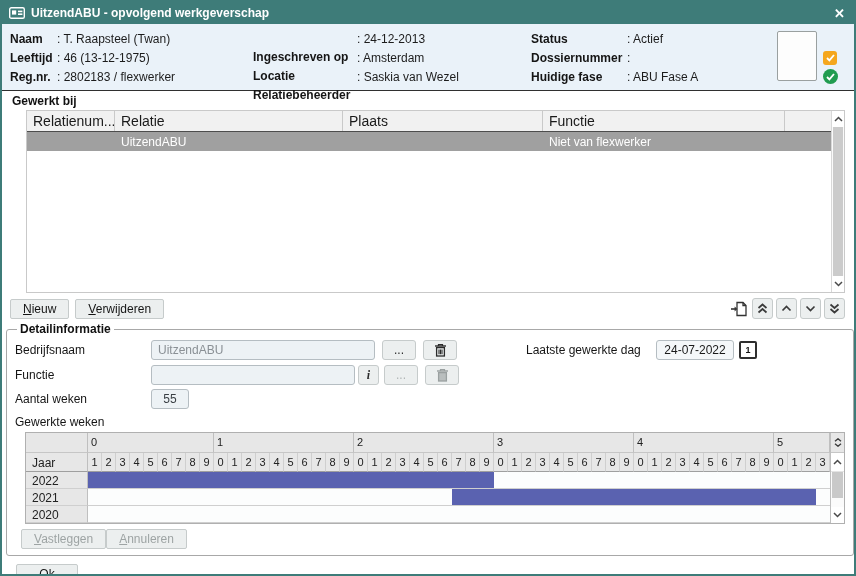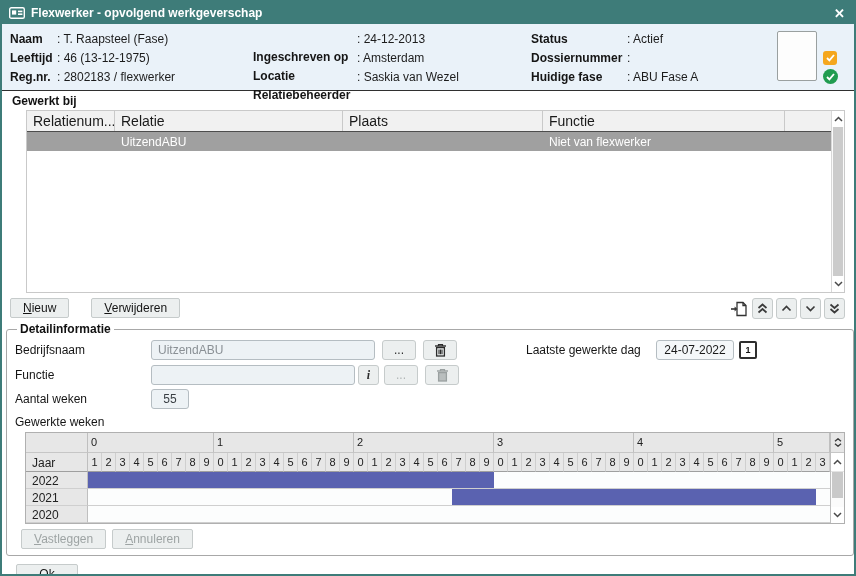--- a/index.html
+++ b/index.html
@@ -43,21 +43,21 @@
   
   .vsb{width:15px;background:#fafafa;border-left:1px solid #d8d8d8;border-right:1px solid #c9c9c9;display:flex;flex-direction:column;}
   .sbtn{height:16px;display:flex;align-items:center;justify-content:center;background:#fff;flex:0 0 auto;}
   .strack{flex:1;display:flex;flex-direction:column;}
   .sthumb{background:#cbcbcb;flex:1;margin:0 1px;}
   
   .btn{display:inline-flex;align-items:center;justify-content:center;height:20px;background:#ECEFEF;border:1px solid #c6cbcb;border-radius:2px;font-size:12px;color:#151515;padding:0 12px;cursor:default;}
   .btn .al{display:block;}
   .btn .al::first-letter{text-decoration:underline;}
   .btn:disabled,.btn.disabled{color:#9ea4a4;}
-  .btnrow{display:flex;margin:5px 9px 0 8px;gap:22px;flex:0 0 auto;}
+  .btnrow{display:flex;align-items:center;margin:5px 9px 0 8px;gap:6px;flex:0 0 auto;}
   .icbtns{margin-left:auto;display:flex;gap:3px;align-items:center;}
   .icbtn{width:21px;height:21px;background:#ECEFEF;border:1px solid #c6cbcb;border-radius:3px;display:flex;align-items:center;justify-content:center;}
   .icbtn.flat{background:transparent;border-color:transparent;}
   
   fieldset.gbox{margin:3px 4px 0 4px;border:1px solid #a8a8a8;border-radius:3px;padding:0 8px 5px 8px;flex:0 0 auto;}
   fieldset.gbox legend{font-size:12px;font-weight:bold;padding:0 3px;margin-left:2px;color:#111;}
   .frow{display:flex;align-items:center;height:22px;margin-top:3px;}
   .flab{width:136px;font-size:12px;color:#151515;flex:0 0 auto;}
   .inp{height:20px;border:1px solid #b5bdc2;border-radius:3px;background:#EDF2F5;font-size:12px;color:#8a9095;padding:0 6px;}
   .inp.dark{color:#1a1a1a;background:#F4F7F9;}
@@ -76,47 +76,47 @@
   .g-row{display:flex;height:17px;}
   .g-year{width:62px;background:#E7E7E7;border-right:1px solid #bfbfbf;border-bottom:1px solid #cfcfcf;padding:2px 0 0 6px;font-size:12px;color:#222;flex:0 0 auto;}
   .g-track{width:742px;background:#FCFDFD;border-bottom:1px solid #cfcfcf;position:relative;}
   .g-bar{position:absolute;top:0;bottom:0;background:var(--bar);}
   .wg-sb{width:16px;border-left:1px solid #bfbfbf;display:flex;flex-direction:column;}
   .wg-spin{height:20px;background:#E7E7E7;border-bottom:1px solid #c6c6c6;display:flex;flex-direction:column;align-items:center;justify-content:center;gap:1px;}
   .wg-up{height:19px;background:#fff;display:flex;align-items:center;justify-content:center;border-bottom:1px solid #e4e4e4;}
   .wg-track{flex:1;background:#fbfbfb;display:flex;flex-direction:column;}
   .wg-thumb{height:26px;background:#c9c9c9;margin:0 1px;}
   .wg-down{height:16px;background:#fff;display:flex;align-items:center;justify-content:center;}
-  .gbtnrow{display:flex;gap:6px;margin:5px 0 1px 6px;}
+  .gbtnrow{display:flex;gap:0;margin:5px 0 1px 6px;}
   .okrow{margin:8px 0 0 14px;flex:0 0 auto;}
   .okrow .btn{min-width:62px;}
 </style>
 </head>
 <body>
 
 <div class="window">
 
   <div class="titlebar">
     <span class="ticon">
       <svg width="16" height="12" viewBox="0 0 16 12">
           <rect x="0.7" y="0.7" width="14.6" height="10.6" rx="1.6" fill="none" stroke="#fff" stroke-width="1.4"></rect>
           <rect x="3" y="3.4" width="4.2" height="4.2" fill="#fff"></rect>
           <rect x="9" y="3.6" width="4.4" height="1.6" fill="#fff"></rect>
           <rect x="9" y="6.4" width="4.4" height="1.6" fill="#fff"></rect>
         </svg>
     </span>
-    <span class="ttext">Flexwerker - opvolgend werkgeverschap</span>
+    <span class="ttext">UitzendABU - opvolgend werkgeverschap</span>
     <span class="close">✕</span>
   </div>
 
   <div class="hdr">
     <div class="hcol c1">
       <div class="hrow">
           <span class="hlab">Naam</span>
-          <span class="hval">: T. Raapsteel (Fase)</span>
+          <span class="hval">: T. Raapsteel (Twan)</span>
         </div>
       <div class="hrow">
           <span class="hlab">Leeftijd</span>
           <span class="hval">: 46 (13-12-1975)</span>
         </div>
       <div class="hrow">
           <span class="hlab">Reg.nr.</span>
           <span class="hval">: 2802183 / flexwerker</span>
         </div>
     </div>

